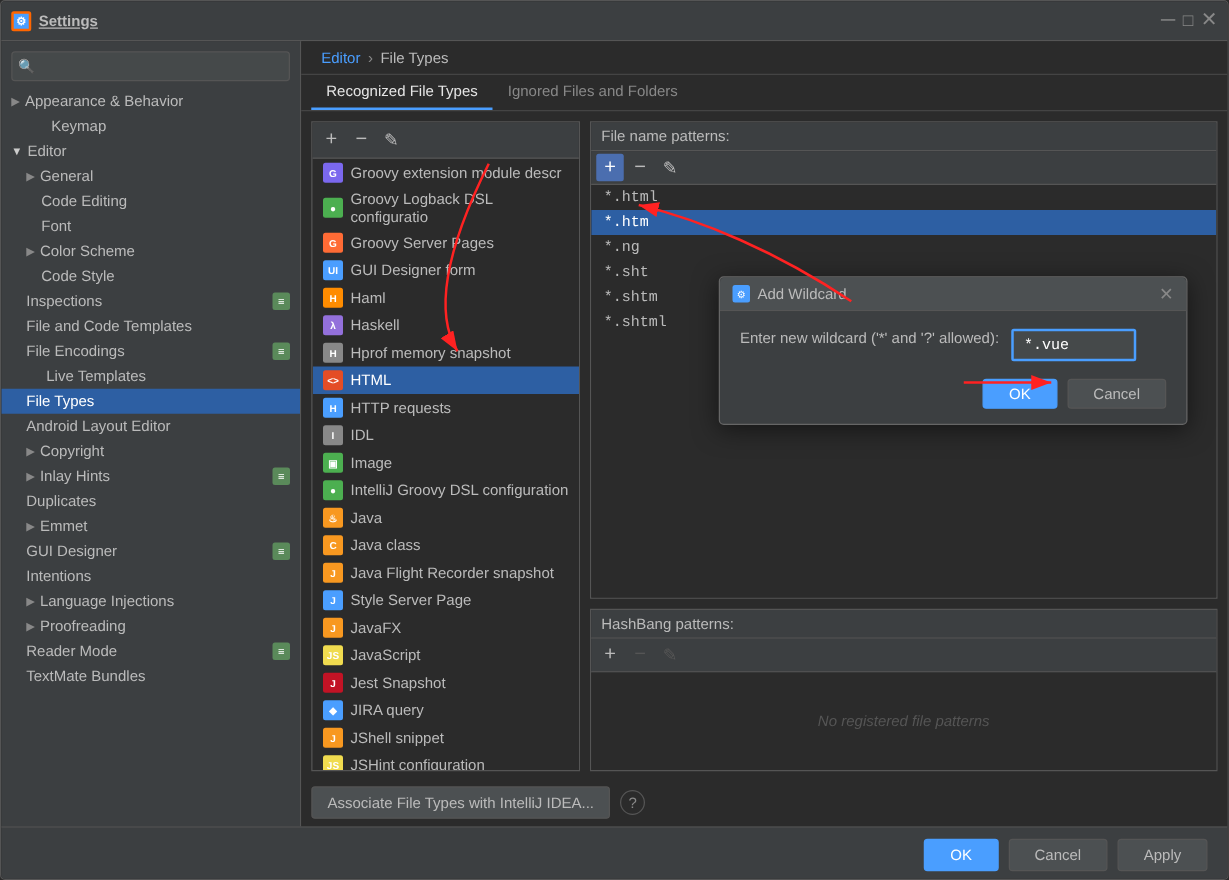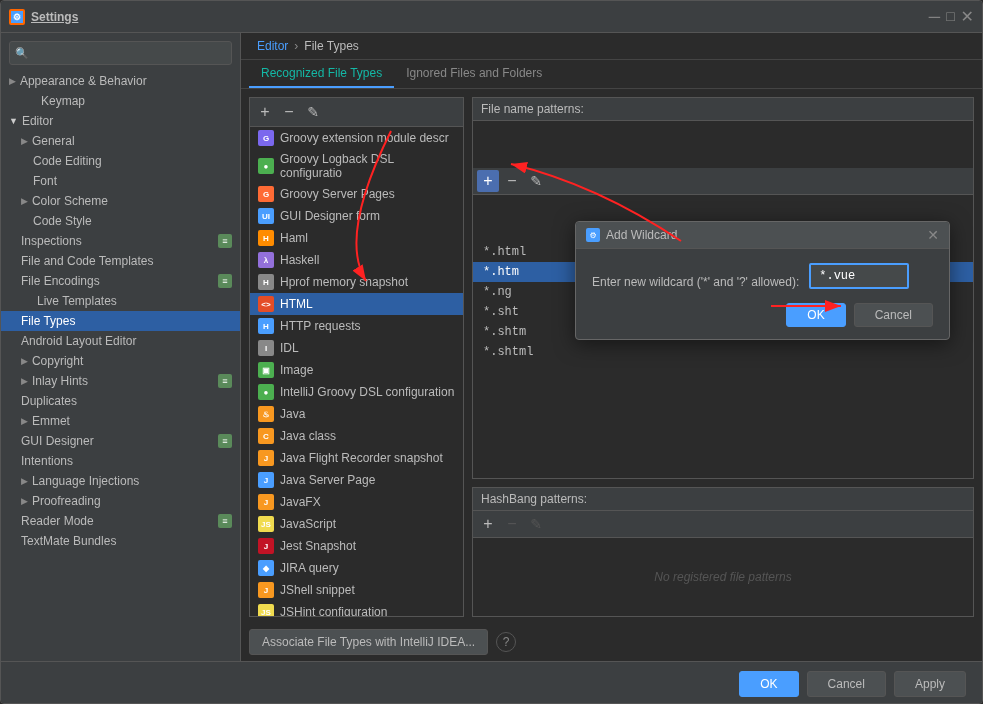--- a/index.html
+++ b/index.html
@@ -155,21 +155,21 @@
 
     <div style="flex:1; display:flex; flex-direction:column; background:#2b2b2b; position:relative;">
 
       <div style="padding:6px 16px; color:#888; font-size:12px; display:flex; align-items:center; gap:6px; border-bottom:1px solid #444;">
         <span style="color:#4a9eff; cursor:pointer;">Editor</span>
         <span>›</span>
         <span style="color:#bbbbbb;">File Types</span>
       </div>
 
       <div style="display:flex; border-bottom:1px solid #444; padding:0 8px;">
-        <div style="padding:6px 12px; cursor:pointer; color:#14b8a6; font-size:12px; border-bottom:2px solid #4a9eff;">
+        <div style="padding:6px 12px; cursor:pointer; color:#e5e5e5; font-size:12px; border-bottom:2px solid #4a9eff;">
           <span>Recognized File Types</span>
         </div>
         <div style="padding:6px 12px; cursor:pointer; color:#888; font-size:12px; border-bottom:2px solid transparent;">
           <span>Ignored Files and Folders</span>
         </div>
       </div>
 
       <div style="display:flex; flex:1; padding:8px; gap:8px; overflow:hidden; position:relative;">
 
         <div style="width:215px; display:flex; flex-direction:column; border:1px solid #555;">
@@ -235,21 +235,21 @@
               <div style="display: flex; align-items: center; gap: 6px; padding: 3px 8px; cursor: pointer; font-size: 12px; color: rgb(187, 187, 187); background: transparent;">
                 <span style="width:16px; height:16px; border-radius:2px; display:inline-flex; align-items:center; justify-content:center; font-size:8px; font-weight:bold; color:white; background:#f89820; min-width:16px; overflow:hidden;">C</span>
                 <span>Java class</span>
               </div>
               <div style="display: flex; align-items: center; gap: 6px; padding: 3px 8px; cursor: pointer; font-size: 12px; color: rgb(187, 187, 187); background: transparent;">
                 <span style="width:16px; height:16px; border-radius:2px; display:inline-flex; align-items:center; justify-content:center; font-size:8px; font-weight:bold; color:white; background:#f89820; min-width:16px; overflow:hidden;">J</span>
                 <span>Java Flight Recorder snapshot</span>
               </div>
               <div style="display: flex; align-items: center; gap: 6px; padding: 3px 8px; cursor: pointer; font-size: 12px; color: rgb(187, 187, 187); background: transparent;">
                 <span style="width:16px; height:16px; border-radius:2px; display:inline-flex; align-items:center; justify-content:center; font-size:8px; font-weight:bold; color:white; background:#4a9eff; min-width:16px; overflow:hidden;">J</span>
-                <span>Java Server Page</span>
+                <span>Style Server Page</span>
               </div>
               <div style="display: flex; align-items: center; gap: 6px; padding: 3px 8px; cursor: pointer; font-size: 12px; color: rgb(187, 187, 187); background: transparent;">
                 <span style="width:16px; height:16px; border-radius:2px; display:inline-flex; align-items:center; justify-content:center; font-size:8px; font-weight:bold; color:white; background:#f89820; min-width:16px; overflow:hidden;">J</span>
                 <span>JavaFX</span>
               </div>
               <div style="display: flex; align-items: center; gap: 6px; padding: 3px 8px; cursor: pointer; font-size: 12px; color: rgb(187, 187, 187); background: transparent;">
                 <span style="width:16px; height:16px; border-radius:2px; display:inline-flex; align-items:center; justify-content:center; font-size:8px; font-weight:bold; color:white; background:#f0db4f; min-width:16px; overflow:hidden;">JS</span>
                 <span>JavaScript</span>
               </div>
               <div style="display: flex; align-items: center; gap: 6px; padding: 3px 8px; cursor: pointer; font-size: 12px; color: rgb(187, 187, 187); background: transparent;">
@@ -266,21 +266,21 @@
               </div>
               <div style="display: flex; align-items: center; gap: 6px; padding: 3px 8px; cursor: pointer; font-size: 12px; color: rgb(187, 187, 187); background: transparent;">
                 <span style="width:16px; height:16px; border-radius:2px; display:inline-flex; align-items:center; justify-content:center; font-size:8px; font-weight:bold; color:white; background:#f0db4f; min-width:16px; overflow:hidden;">JS</span>
                 <span>JSHint configuration</span>
               </div>
             </div>
         </div>
 
         <div style="flex:1; display:flex; flex-direction:column; gap:8px;">
 
-          <div style="display:flex; flex-direction:column; border:1px solid #555; flex:1;gap:47px;">
+          <div style="display:flex; flex-direction:column; border:1px solid #555; flex:1;">
             <div style="padding:4px 8px; color:#bbbbbb; font-size:12px; background:#3c3f41; border-bottom:1px solid #555;">
               <span>File name patterns:</span>
             </div>
             <div style="display:flex; align-items:center; gap:2px; padding:2px 4px; background:#3c3f41; border-bottom:1px solid #555;">
               <button style="width:22px; height:22px; background:#4b6eaf; border:none; color:white; font-size:16px; cursor:pointer; display:flex; align-items:center; justify-content:center; border-radius:2px;">+</button>
               <button style="width:22px; height:22px; background:transparent; border:none; color:#bbbbbb; font-size:16px; cursor:pointer; display:flex; align-items:center; justify-content:center; border-radius:2px;">−</button>
               <button style="width:22px; height:22px; background:transparent; border:none; color:#bbbbbb; font-size:14px; cursor:pointer; display:flex; align-items:center; justify-content:center; border-radius:2px;">✎</button>
             </div>
             <div style="flex:1; overflow-y:auto; background:#2b2b2b;">
 
@@ -329,21 +329,21 @@
   <div style="position:absolute; top:0; left:0; right:0; bottom:0; pointer-events:none; z-index:100;">
     <div style="position:absolute; top:220px; left:574px; width:375px; background:#3c3f41; border:1px solid #666; border-radius:4px; box-shadow:0 4px 20px rgba(0,0,0,0.5); pointer-events:all;">
       <div style="display:flex; align-items:center; justify-content:space-between; padding:5px 10px; background:#4c5052; border-bottom:1px solid #555; border-radius:4px 4px 0 0;">
         <div style="display:flex; align-items:center; gap:6px;">
           <div style="width:14px; height:14px; background:#4a9eff; border-radius:2px; display:flex; align-items:center; justify-content:center; font-size:8px; color:white;">⚙</div>
           <span style="color:#bbbbbb; font-size:12px;">Add Wildcard</span>
         </div>
         <span style="color:#888; font-size:14px; cursor:pointer;">✕</span>
       </div>
       <div style="padding:14px 16px 8px 16px;">
-        <div style="display:flex; align-items:flex-end; gap:10px;">
+        <div style="display:flex; align-items:flex-start; gap:10px;">
           <span style="color:#bbbbbb; font-size:12px; white-space:nowrap;">Enter new wildcard ('*' and '?' allowed):</span>
           <input type="text" value="*.vue" style="width: 100px; background: rgb(69, 73, 74); border: 2px solid rgb(74, 158, 255); color: rgb(255, 255, 255); padding: 4px 8px; font-size: 12px; border-radius: 2px; outline: none; font-family: &quot;Courier New&quot;, monospace;">
         </div>
       </div>
       <div style="display:flex; justify-content:flex-end; gap:8px; padding:6px 16px 12px;">
         <button style="padding:4px 20px; font-size:12px; border-radius:3px; cursor:pointer; border:1px solid #4a9eff; background:#4a9eff; color:white;">OK</button>
         <button style="padding:4px 20px; font-size:12px; border-radius:3px; cursor:pointer; border:1px solid #555; background:#4c5052; color:#bbbbbb;">Cancel</button>
       </div>
     </div>
   </div>

